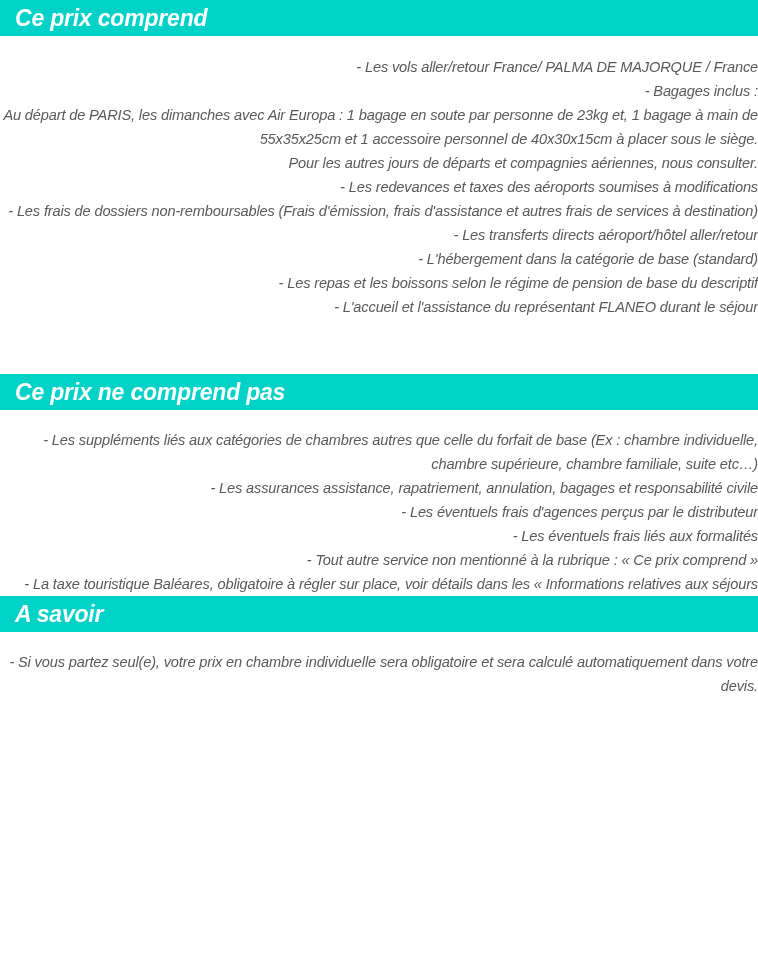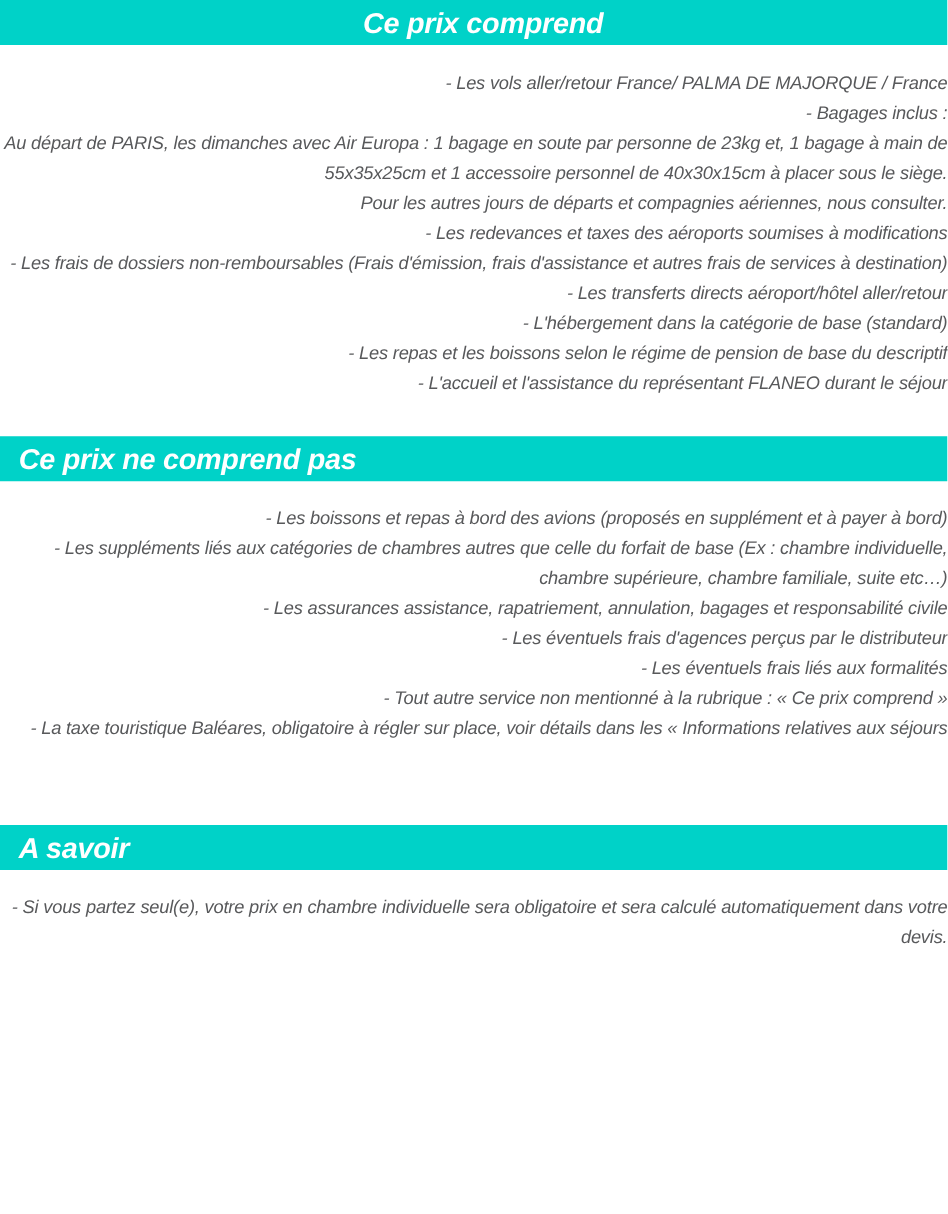--- a/index.html
+++ b/index.html
@@ -55,28 +55,28 @@
     white-space: nowrap;
     letter-spacing: -0.15px;
     padding: 0;
     margin: 0;
   }
   .line.wrapped {
     white-space: normal;
   }
 
   
-  #section-ce-prix-comprend .section-bar { height: 36px; justify-content: center; }
+  #section-ce-prix-comprend .section-bar { height: 36px; }
   #section-ce-prix-comprend .section-body { padding-top: 19px; }
 
-  #section-ce-prix-ne-comprend-pas { margin-top: 30px; }
+  #section-ce-prix-ne-comprend-pas { margin-top: 55px; }
   #section-ce-prix-ne-comprend-pas .section-bar { height: 36px; }
   #section-ce-prix-ne-comprend-pas .section-body { padding-top: 18px; }
 
-  #section-a-savoir { margin-top: 65px; }
+  #section-a-savoir { }
   #section-a-savoir .section-bar { height: 36px; }
   #section-a-savoir .section-body { padding-top: 18px; }
 </style>
 </head>
 <body>
 
 <div class="page">
 
   <section class="section" id="section-ce-prix-comprend">
     <div class="section-bar">
@@ -94,21 +94,20 @@
       <p class="line">- Les repas et les boissons selon le régime de pension de base du descriptif</p>
       <p class="line">- L'accueil et l'assistance du représentant FLANEO durant le séjour</p>
     </div>
   </section>
 
   <section class="section" id="section-ce-prix-ne-comprend-pas">
     <div class="section-bar">
       <div class="section-title">Ce prix ne comprend pas</div>
     </div>
     <div class="section-body">
-      <p class="line">- Les boissons et repas à bord des avions (proposés en supplément et à payer à bord)</p>
       <p class="line wrapped">- Les suppléments liés aux catégories de chambres autres que celle du forfait de base (Ex : chambre individuelle, chambre supérieure, chambre familiale, suite etc…)</p>
       <p class="line">- Les assurances assistance, rapatriement, annulation, bagages et responsabilité civile</p>
       <p class="line">- Les éventuels frais d'agences perçus par le distributeur</p>
       <p class="line">- Les éventuels frais liés aux formalités</p>
       <p class="line">- Tout autre service non mentionné à la rubrique : « Ce prix comprend »</p>
       <p class="line">- La taxe touristique Baléares, obligatoire à régler sur place, voir détails dans les « Informations relatives aux séjours</p>
     </div>
   </section>
 
   <section class="section" id="section-a-savoir">

